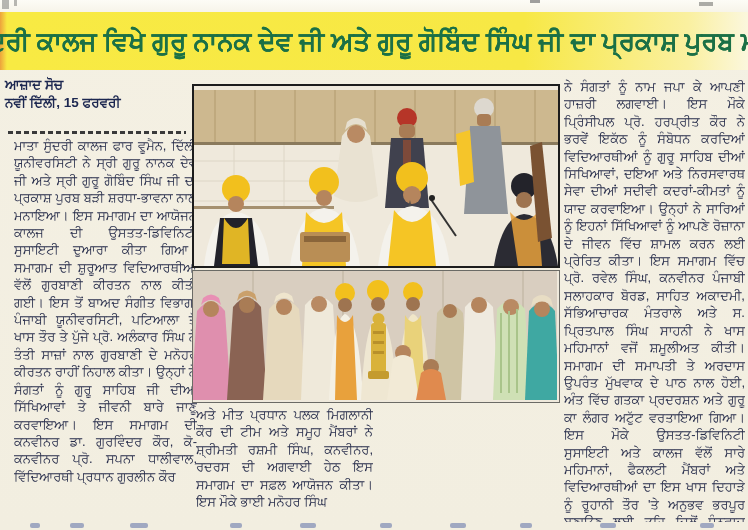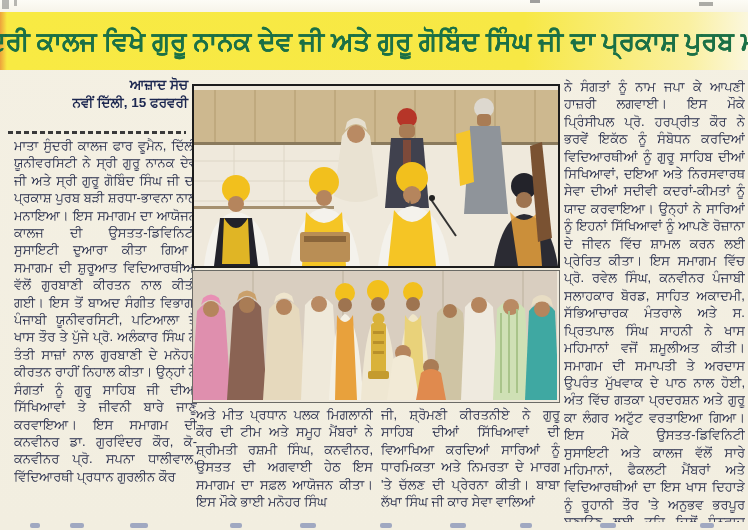--- a/index.html
+++ b/index.html
@@ -26,21 +26,21 @@
   
   .col{position:absolute;color:#272d4b;font-size:13px;line-height:17.4px;
     text-align:justify;overflow:hidden;font-weight:500;
     text-justify:inter-word;word-break:break-word}
   .col-1{left:14px;top:137px;width:183px;height:383px}
   .col-2{left:196px;top:406px;width:177px;height:116px}
   .col-3{left:381px;top:406px;width:179px;height:116px}
   .col-4{left:564px;top:78px;width:181px;height:444px}
 
   
-  .byline{position:absolute;left:5px;top:76px;width:183px;text-align:right;
+  .byline{position:absolute;left:5px;top:76px;width:183px;text-align:left;
     color:#1c2750;font-weight:bold;font-size:13.5px;line-height:18px}
   .byline-sep{position:absolute;left:8px;top:131px;width:178px;height:3px;
     background:repeating-linear-gradient(90deg,#3a3a3a 0,#3a3a3a 5px,transparent 5px,transparent 8px)}
 
   
   .photo-stack{position:absolute;left:192px;top:84px;width:368px}
   .photo{display:block;border:2px solid #1c1c1c;background:#efe9dc}
   .photo-1{width:368px;height:184px}
   .photo-2{width:368px;height:133px;margin-top:2px;border-width:1px;border-color:#6b6b66}
   svg{display:block}
@@ -59,22 +59,21 @@
     <h1>ਮਾਤਾ ਸੁੰਦਰੀ ਕਾਲਜ ਵਿਖੇ ਗੁਰੂ ਨਾਨਕ ਦੇਵ ਜੀ ਅਤੇ ਗੁਰੂ ਗੋਬਿੰਦ ਸਿੰਘ ਜੀ ਦਾ ਪ੍ਰਕਾਸ਼ ਪੁਰਬ ਮਨਾਇਆ</h1>
   </div>
 
   <div class="byline">
     <div>ਆਜ਼ਾਦ ਸੋਚ</div>
     <div>ਨਵੀਂ ਦਿੱਲੀ, 15 ਫਰਵਰੀ</div>
   </div>
   <div class="byline-sep"></div>
 
   <div class="col col-1">ਮਾਤਾ ਸੁੰਦਰੀ ਕਾਲਜ ਫਾਰ ਵੂਮੈਨ, ਦਿੱਲੀ ਯੂਨੀਵਰਸਿਟੀ ਨੇ ਸ੍ਰੀ ਗੁਰੂ ਨਾਨਕ ਦੇਵ ਜੀ ਅਤੇ ਸ੍ਰੀ ਗੁਰੂ ਗੋਬਿੰਦ ਸਿੰਘ ਜੀ ਦਾ ਪ੍ਰਕਾਸ਼ ਪੁਰਬ ਬੜੀ ਸ਼ਰਧਾ-ਭਾਵਨਾ ਨਾਲ ਮਨਾਇਆ। ਇਸ ਸਮਾਗਮ ਦਾ ਆਯੋਜਨ ਕਾਲਜ ਦੀ ਉਸਤਤ-ਡਿਵਿਨਿਟੀ ਸੁਸਾਇਟੀ ਦੁਆਰਾ ਕੀਤਾ ਗਿਆ। ਸਮਾਗਮ ਦੀ ਸ਼ੁਰੂਆਤ ਵਿਦਿਆਰਥੀਆਂ ਵੱਲੋਂ ਗੁਰਬਾਣੀ ਕੀਰਤਨ ਨਾਲ ਕੀਤੀ ਗਈ। ਇਸ ਤੋਂ ਬਾਅਦ ਸੰਗੀਤ ਵਿਭਾਗ, ਪੰਜਾਬੀ ਯੂਨੀਵਰਸਿਟੀ, ਪਟਿਆਲਾ ਤੋਂ ਖਾਸ ਤੌਰ ਤੇ ਪੁੱਜੇ ਪ੍ਰੋ. ਅਲੰਕਾਰ ਸਿੰਘ ਨੇ ਤੰਤੀ ਸਾਜ਼ਾਂ ਨਾਲ ਗੁਰਬਾਣੀ ਦੇ ਮਨੋਹਰ ਕੀਰਤਨ ਰਾਹੀਂ ਨਿਹਾਲ ਕੀਤਾ। ਉਨ੍ਹਾਂ ਨੇ ਸੰਗਤਾਂ ਨੂੰ ਗੁਰੂ ਸਾਹਿਬ ਜੀ ਦੀਆਂ ਸਿੱਖਿਆਵਾਂ ਤੇ ਜੀਵਨੀ ਬਾਰੇ ਜਾਣੂ ਕਰਵਾਇਆ। ਇਸ ਸਮਾਗਮ ਦੀ ਕਨਵੀਨਰ ਡਾ. ਗੁਰਵਿੰਦਰ ਕੌਰ, ਕੋ-ਕਨਵੀਨਰ ਪ੍ਰੋ. ਸਪਨਾ ਧਾਲੀਵਾਲ, ਵਿੱਦਿਆਰਥੀ ਪ੍ਰਧਾਨ ਗੁਰਲੀਨ ਕੌਰ</div>
-  <div class="col col-2">ਅਤੇ ਮੀਤ ਪ੍ਰਧਾਨ ਪਲਕ ਮਿਗਲਾਨੀ ਕੌਰ ਦੀ ਟੀਮ ਅਤੇ ਸਮੂਹ ਮੈਂਬਰਾਂ ਨੇ ਸ਼੍ਰੀਮਤੀ ਰਸ਼ਮੀ ਸਿੰਘ, ਕਨਵੀਨਰ, ਉਸਤਤ ਦੀ ਅਗਵਾਈ ਹੇਠ ਇਸ ਸਮਾਗਮ ਦਾ ਸਫ਼ਲ ਆਯੋਜਨ ਕੀਤਾ। ਇਸ ਮੌਕੇ ਭਾਈ ਮਨੋਹਰ ਸਿੰਘ</div>
-  <div class="col col-3">ਜੀ, ਸ਼੍ਰੋਮਣੀ ਕੀਰਤਨੀਏ ਨੇ ਗੁਰੂ ਸਾਹਿਬ ਦੀਆਂ ਸਿੱਖਿਆਵਾਂ ਦੀ ਵਿਆਖਿਆ ਕਰਦਿਆਂ ਸਾਰਿਆਂ ਨੂੰ ਧਾਰਮਿਕਤਾ ਅਤੇ ਨਿਮਰਤਾ ਦੇ ਮਾਰਗ 'ਤੇ ਚੱਲਣ ਦੀ ਪ੍ਰੇਰਨਾ ਕੀਤੀ। ਬਾਬਾ ਲੱਖਾ ਸਿੰਘ ਜੀ ਕਾਰ ਸੇਵਾ ਵਾਲਿਆਂ</div>
+  <div class="col col-2">ਅਤੇ ਮੀਤ ਪ੍ਰਧਾਨ ਪਲਕ ਮਿਗਲਾਨੀ ਕੌਰ ਦੀ ਟੀਮ ਅਤੇ ਸਮੂਹ ਮੈਂਬਰਾਂ ਨੇ ਸ਼੍ਰੀਮਤੀ ਰਸ਼ਮੀ ਸਿੰਘ, ਕਨਵੀਨਰ, ਰਦਰਸ ਦੀ ਅਗਵਾਈ ਹੇਠ ਇਸ ਸਮਾਗਮ ਦਾ ਸਫ਼ਲ ਆਯੋਜਨ ਕੀਤਾ। ਇਸ ਮੌਕੇ ਭਾਈ ਮਨੋਹਰ ਸਿੰਘ</div>
   <div class="col col-4">ਨੇ ਸੰਗਤਾਂ ਨੂੰ ਨਾਮ ਜਪਾ ਕੇ ਆਪਣੀ ਹਾਜ਼ਰੀ ਲਗਵਾਈ। ਇਸ ਮੌਕੇ ਪ੍ਰਿੰਸੀਪਲ ਪ੍ਰੋ. ਹਰਪ੍ਰੀਤ ਕੌਰ ਨੇ ਭਰਵੇਂ ਇਕੱਠ ਨੂੰ ਸੰਬੋਧਨ ਕਰਦਿਆਂ ਵਿਦਿਆਰਥੀਆਂ ਨੂੰ ਗੁਰੂ ਸਾਹਿਬ ਦੀਆਂ ਸਿਖਿਆਵਾਂ, ਦਇਆ ਅਤੇ ਨਿਰਸਵਾਰਥ ਸੇਵਾ ਦੀਆਂ ਸਦੀਵੀ ਕਦਰਾਂ-ਕੀਮਤਾਂ ਨੂੰ ਯਾਦ ਕਰਵਾਇਆ। ਉਨ੍ਹਾਂ ਨੇ ਸਾਰਿਆਂ ਨੂੰ ਇਹਨਾਂ ਸਿੱਖਿਆਵਾਂ ਨੂੰ ਆਪਣੇ ਰੋਜ਼ਾਨਾ ਦੇ ਜੀਵਨ ਵਿੱਚ ਸ਼ਾਮਲ ਕਰਨ ਲਈ ਪ੍ਰੇਰਿਤ ਕੀਤਾ। ਇਸ ਸਮਾਗਮ ਵਿੱਚ ਪ੍ਰੋ. ਰਵੇਲ ਸਿੰਘ, ਕਨਵੀਨਰ ਪੰਜਾਬੀ ਸਲਾਹਕਾਰ ਬੋਰਡ, ਸਾਹਿਤ ਅਕਾਦਮੀ, ਸੱਭਿਆਚਾਰਕ ਮੰਤਰਾਲੇ ਅਤੇ ਸ. ਪ੍ਰਿਤਪਾਲ ਸਿੰਘ ਸਾਹਨੀ ਨੇ ਖਾਸ ਮਹਿਮਾਨਾਂ ਵਜੋਂ ਸ਼ਮੂਲੀਅਤ ਕੀਤੀ। ਸਮਾਗਮ ਦੀ ਸਮਾਪਤੀ ਤੇ ਅਰਦਾਸ ਉਪਰੰਤ ਮੁੱਖਵਾਕ ਦੇ ਪਾਠ ਨਾਲ ਹੋਈ, ਅੰਤ ਵਿੱਚ ਗਤਕਾ ਪ੍ਰਦਰਸ਼ਨ ਅਤੇ ਗੁਰੂ ਕਾ ਲੰਗਰ ਅਟੁੱਟ ਵਰਤਾਇਆ ਗਿਆ। ਇਸ ਮੌਕੇ ਉਸਤਤ-ਡਿਵਿਨਿਟੀ ਸੁਸਾਇਟੀ ਅਤੇ ਕਾਲਜ ਵੱਲੋਂ ਸਾਰੇ ਮਹਿਮਾਨਾਂ, ਫੈਕਲਟੀ ਮੈਂਬਰਾਂ ਅਤੇ ਵਿਦਿਆਰਥੀਆਂ ਦਾ ਇਸ ਖਾਸ ਦਿਹਾੜੇ ਨੂੰ ਰੂਹਾਨੀ ਤੌਰ 'ਤੇ ਅਨੁਭਵ ਭਰਪੂਰ ਬਣਾਉਣ ਲਈ ਤਹਿ ਦਿਲੋਂ ਧੰਨਵਾਦ ਕੀਤਾ।</div>
 
   <div class="photo-stack">
 
     <div class="photo photo-1">
       <svg width="364" height="180" viewBox="0 0 364 180">
         <rect x="0" y="0" width="364" height="180" fill="#efe9dc"></rect>
 
         <g>
           <rect x="0" y="4" width="364" height="52" fill="#cdb88f"></rect>

